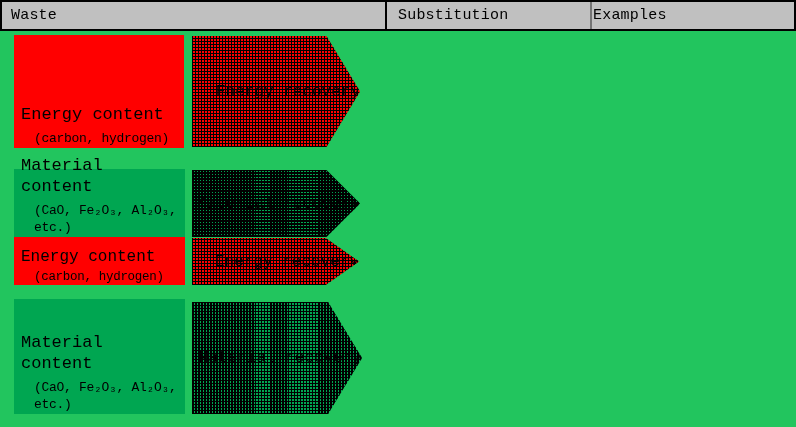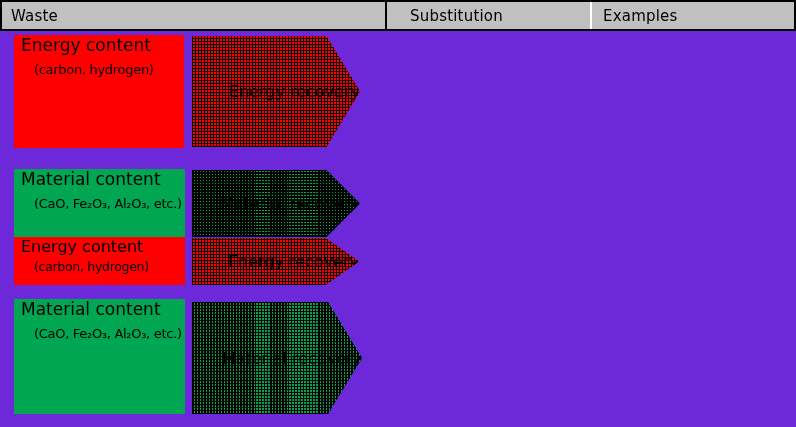--- a/index.html
+++ b/index.html
@@ -3,46 +3,46 @@
 <meta charset="utf-8">
 <style>
   html,body{margin:0;padding:0;}
   body{
     width:796px;height:427px;
     background:#000;
     font-family:"DejaVu Sans","Liberation Sans",sans-serif;
     position:relative;
     overflow:hidden;
   }
-  .stage{position:absolute;top:0;left:0;width:796px;height:427px;background:#6d28d9;}
+  .stage{position:absolute;top:0;left:0;width:796px;height:427px;background:#22c55e;font-family:Liberation Mono, monospace;}
 
   
   .hdr{
     position:absolute;top:0;left:0;width:796px;height:31px;
     box-sizing:border-box;
     background:#C0C0C0;
     border:2px solid #000;
     display:flex;
   }
   .hdr-cell{
     box-sizing:border-box;
     display:flex;align-items:center;
     padding-left:9px;
     font-size:15px;color:#000;
     letter-spacing:0.2px;
     white-space:nowrap;
   }
   .hdr-cell.c1{width:383px;}
-  .hdr-cell.c2{width:205px;border-left:2px solid #000;padding-left:23px;}
-  .hdr-cell.c3{flex:1;border-left:2px solid #ffffff;padding-left:11px;}
+  .hdr-cell.c2{width:205px;border-left:2px solid #000;padding-left:11px;}
+  .hdr-cell.c3{flex:1;border-left:2px solid #737373;padding-left:1px;}
 
   
   .wbox{
     position:absolute;left:14px;box-sizing:border-box;
-    display:flex;flex-direction:column;justify-content:flex-start;
+    display:flex;flex-direction:column;justify-content:flex-end;
     padding-left:7px;padding-right:2px;
     color:#000;
   }
   .wbox .t{font-size:17px;line-height:1.25;}
   .wbox .s{font-size:13px;line-height:1.3;letter-spacing:-0.3px;margin-top:6px;margin-left:13px;}
   .wbox.tight .t{font-size:16px;}
   .wbox.tight .s{margin-top:2px;font-size:12.5px;}
 
   #box1{top:35px;width:170px;height:113px;}
   #box2{top:169px;width:171px;height:68px;}

